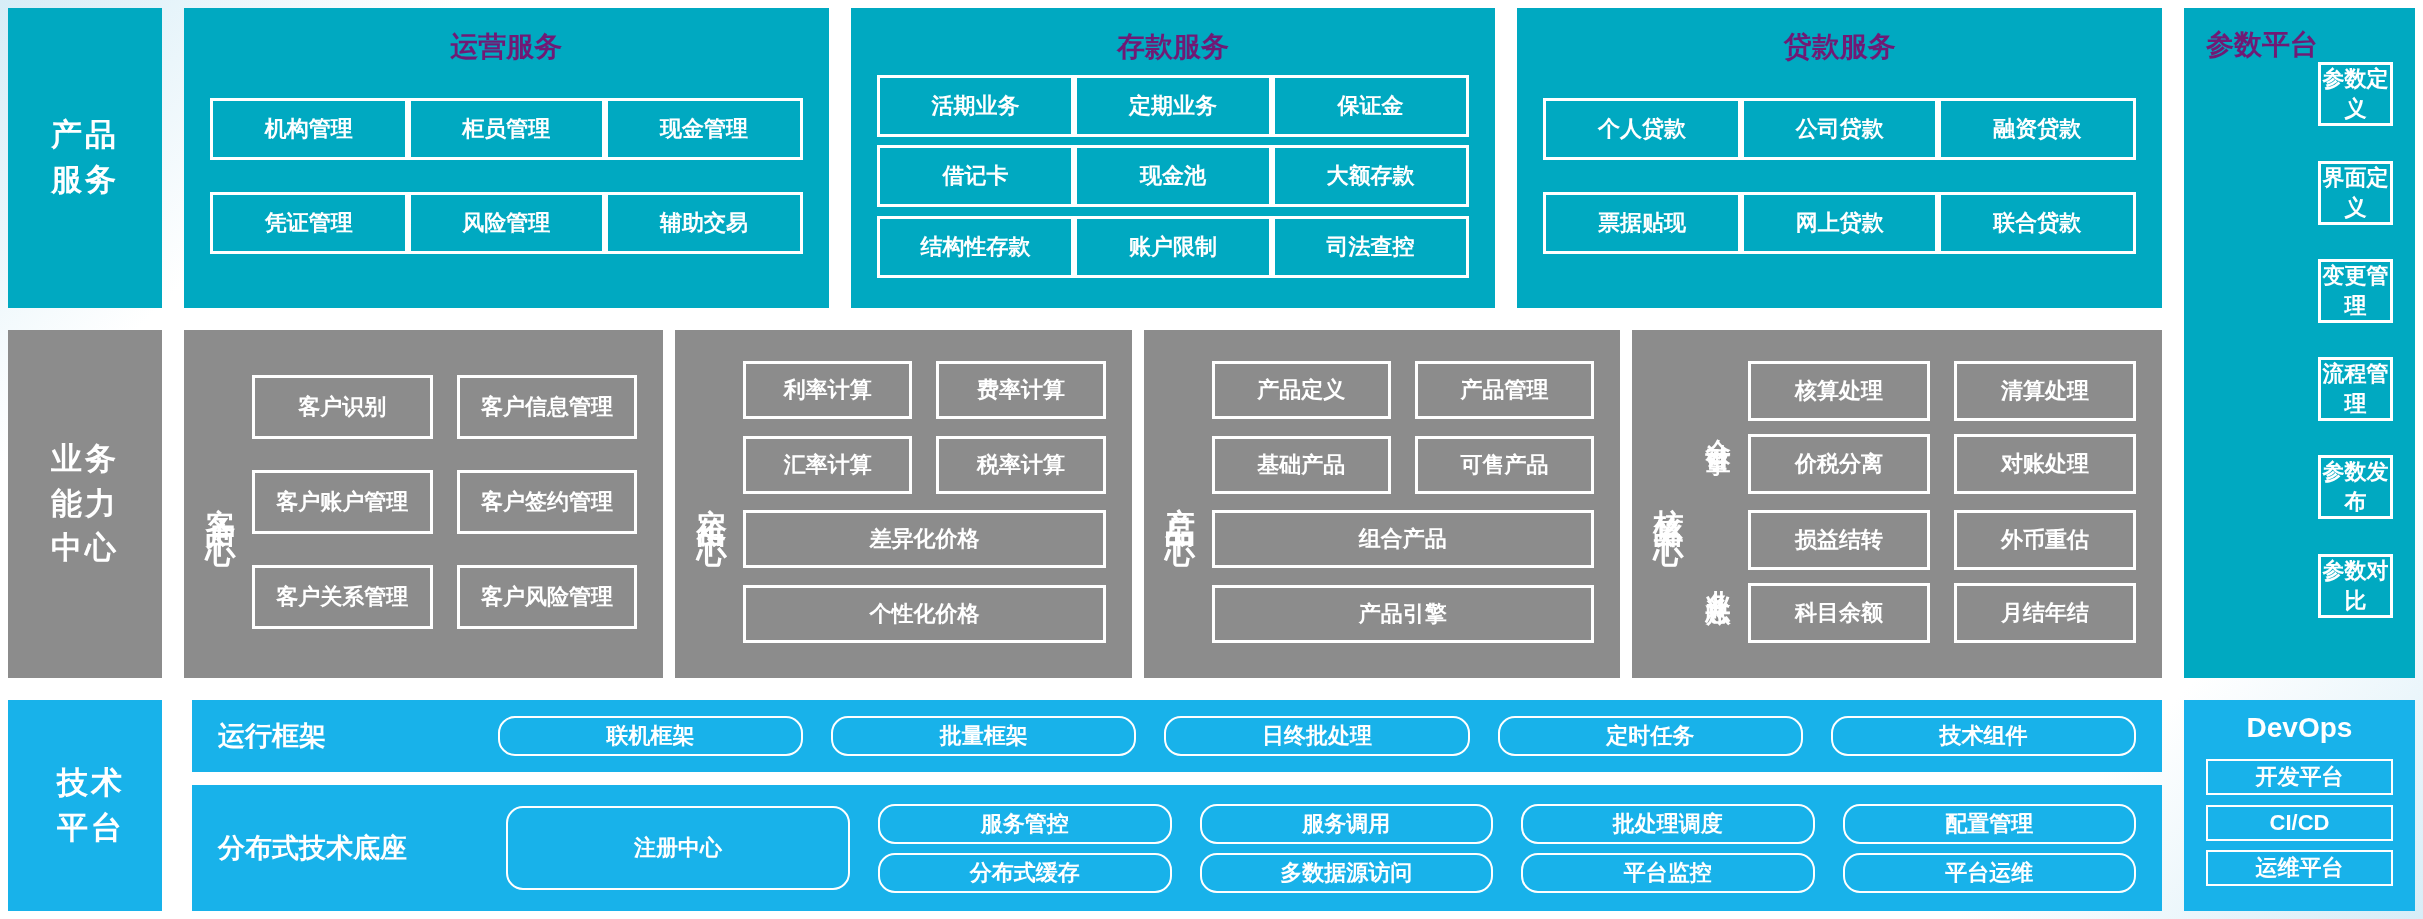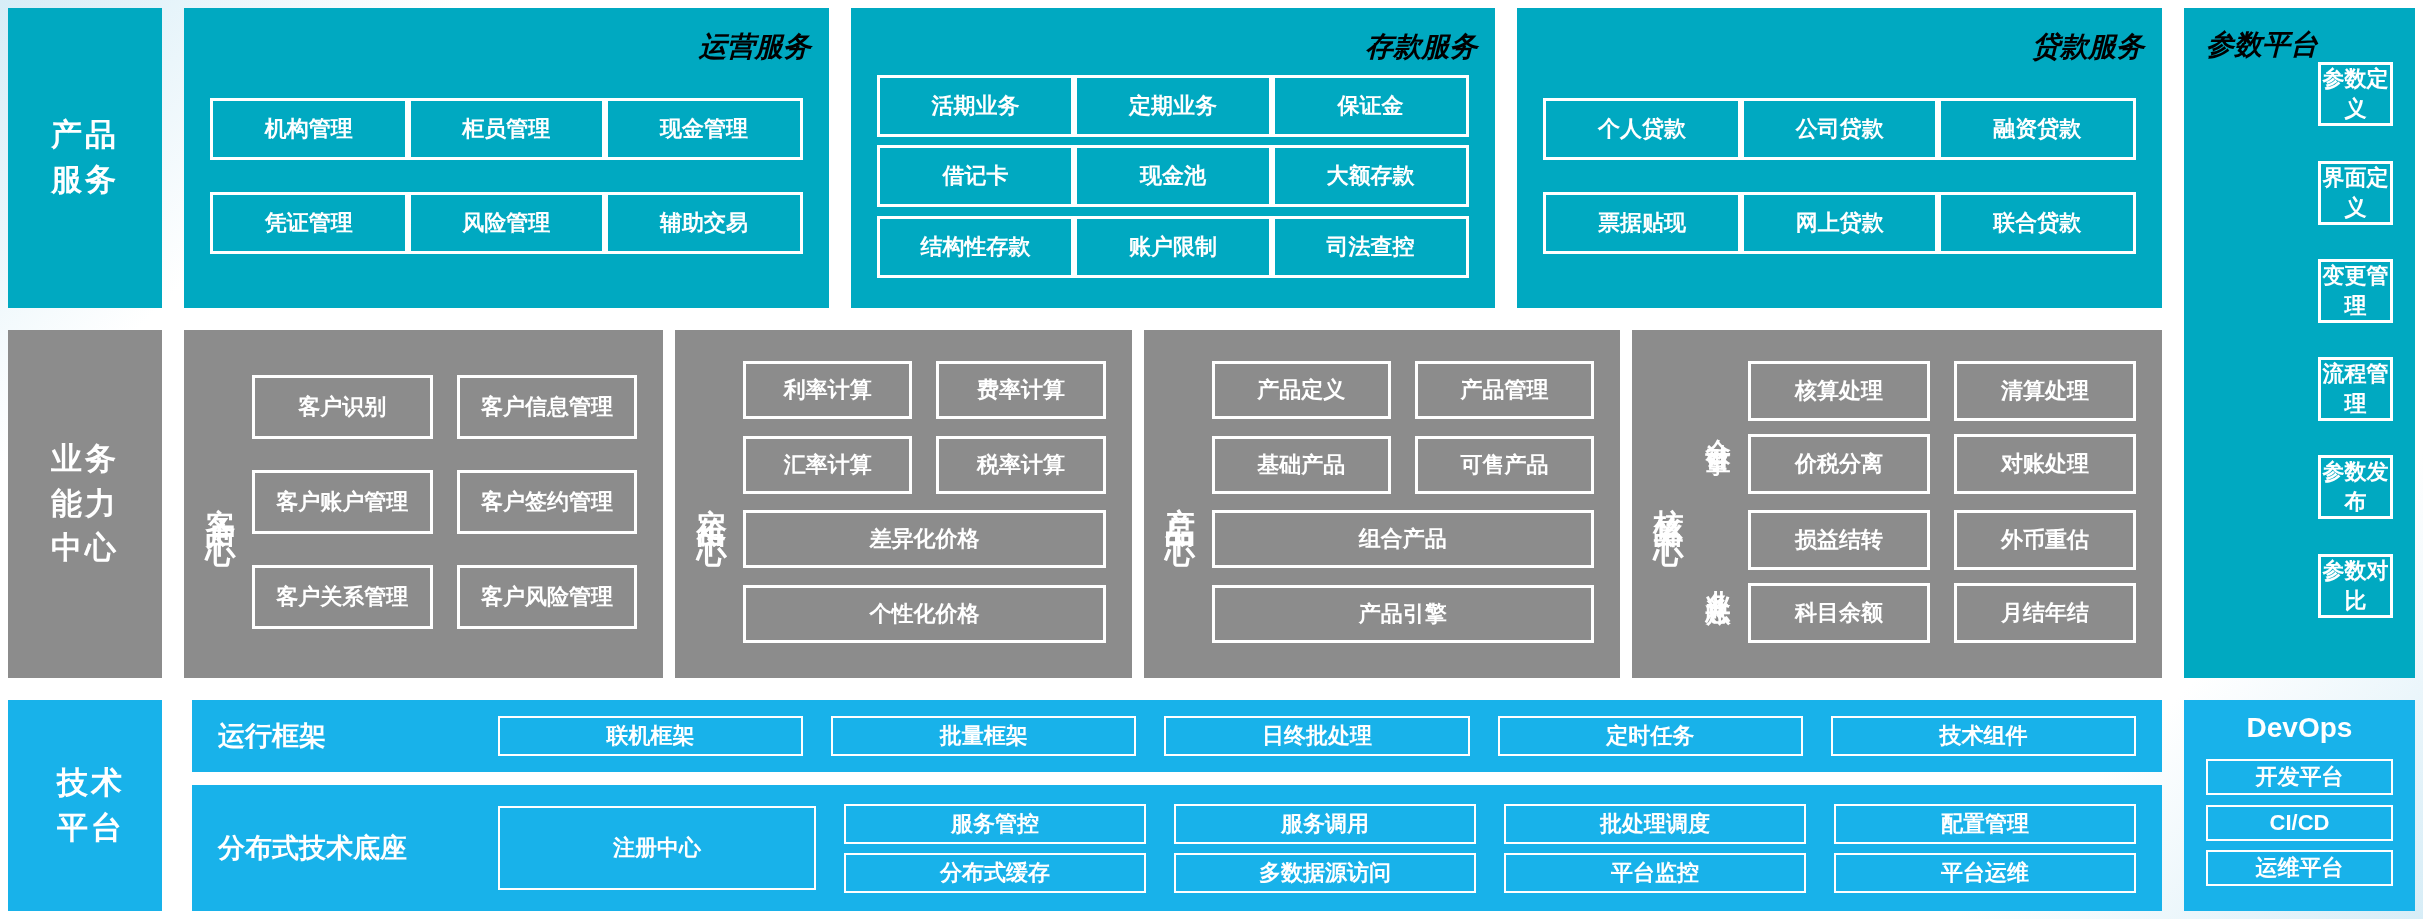--- a/index.html
+++ b/index.html
@@ -32,21 +32,21 @@
   
   .box {
     border:3px solid #fff; color:#fff; font-weight:700; font-size:22px;
     display:flex; align-items:center; justify-content:center;
     height:62px; box-sizing:border-box; text-align:center;
   }
 
   
   .top-main { grid-column:2; grid-row:1; display:flex; gap:22px; }
   .panel-top { flex:1; display:flex; flex-direction:column; padding:14px 18px 22px; }
-  .p-title { margin:6px 0 0; color:#000000; font-weight:700; font-size:28px; text-align:right; flex:none;font-style:italic; }
+  .p-title { margin:6px 0 0; color:#701a75; font-weight:700; font-size:28px; text-align:center; flex:none; }
   .boxgrid3 {
     flex:1; display:grid; grid-template-columns:repeat(3,1fr);
     align-content:space-evenly; margin:0 8px;
   }
 
   
   .mid-main { grid-column:2; grid-row:2; display:flex; gap:12px; }
   .panel-mid { display:flex; padding:14px 26px 18px 12px; gap:8px; }
   .panel-cust { flex:479 1 0; } .panel-price { flex:454 1 0; }
   .panel-prod { flex:476 1 0; } .panel-acct { flex:534 1 0; }
@@ -75,23 +75,23 @@
   
   .param { grid-column:3; grid-row:1 / 3; display:flex; padding:12px 22px 26px; }
   .param-items { flex:1; display:flex; flex-direction:column; justify-content:space-evenly; margin-top:8px; }
   .param .box { height:64px; }
 
   
   .bottom-main { grid-column:2; grid-row:3; display:flex; flex-direction:column; gap:13px;padding-left:8px; }
   .tech-row1 { height:72px; display:flex; align-items:center; padding:0 26px; gap:28px; }
   .tech-row2 { flex:1; display:flex; align-items:center; padding:10px 26px; gap:28px;font-family:Liberation Serif, serif; }
   .row-label { width:252px; flex:none; color:#fff; font-weight:700; font-size:27px; }
-  .tech-row1 .box, .tech-row2 .box { border-width:2px; height:40px; }
+  .tech-row1 .box, .tech-row2 .box { border-width:2px; height:40px;border-radius:17px; }
   .tech-row1 .box { flex:1; }
-  .registry { width:318px; flex:none; height:84px !important; }
+  .registry { width:344px; flex:none; height:84px !important;margin-left:8px; }
   .tcol { flex:1; display:flex; flex-direction:column; gap:9px; }
 
   
   .devops { grid-column:3; grid-row:3; display:flex; flex-direction:column; padding:8px 22px 16px; }
   .devops-title { margin:4px 0 0; color:#fff; font-weight:700; font-size:28px; text-align:center; }
   .devops-items { flex:1; display:flex; flex-direction:column; justify-content:space-evenly; margin-top:6px; }
   .devops .box { height:36px; border-width:2px; }
 </style>
 </head>
 <body>

